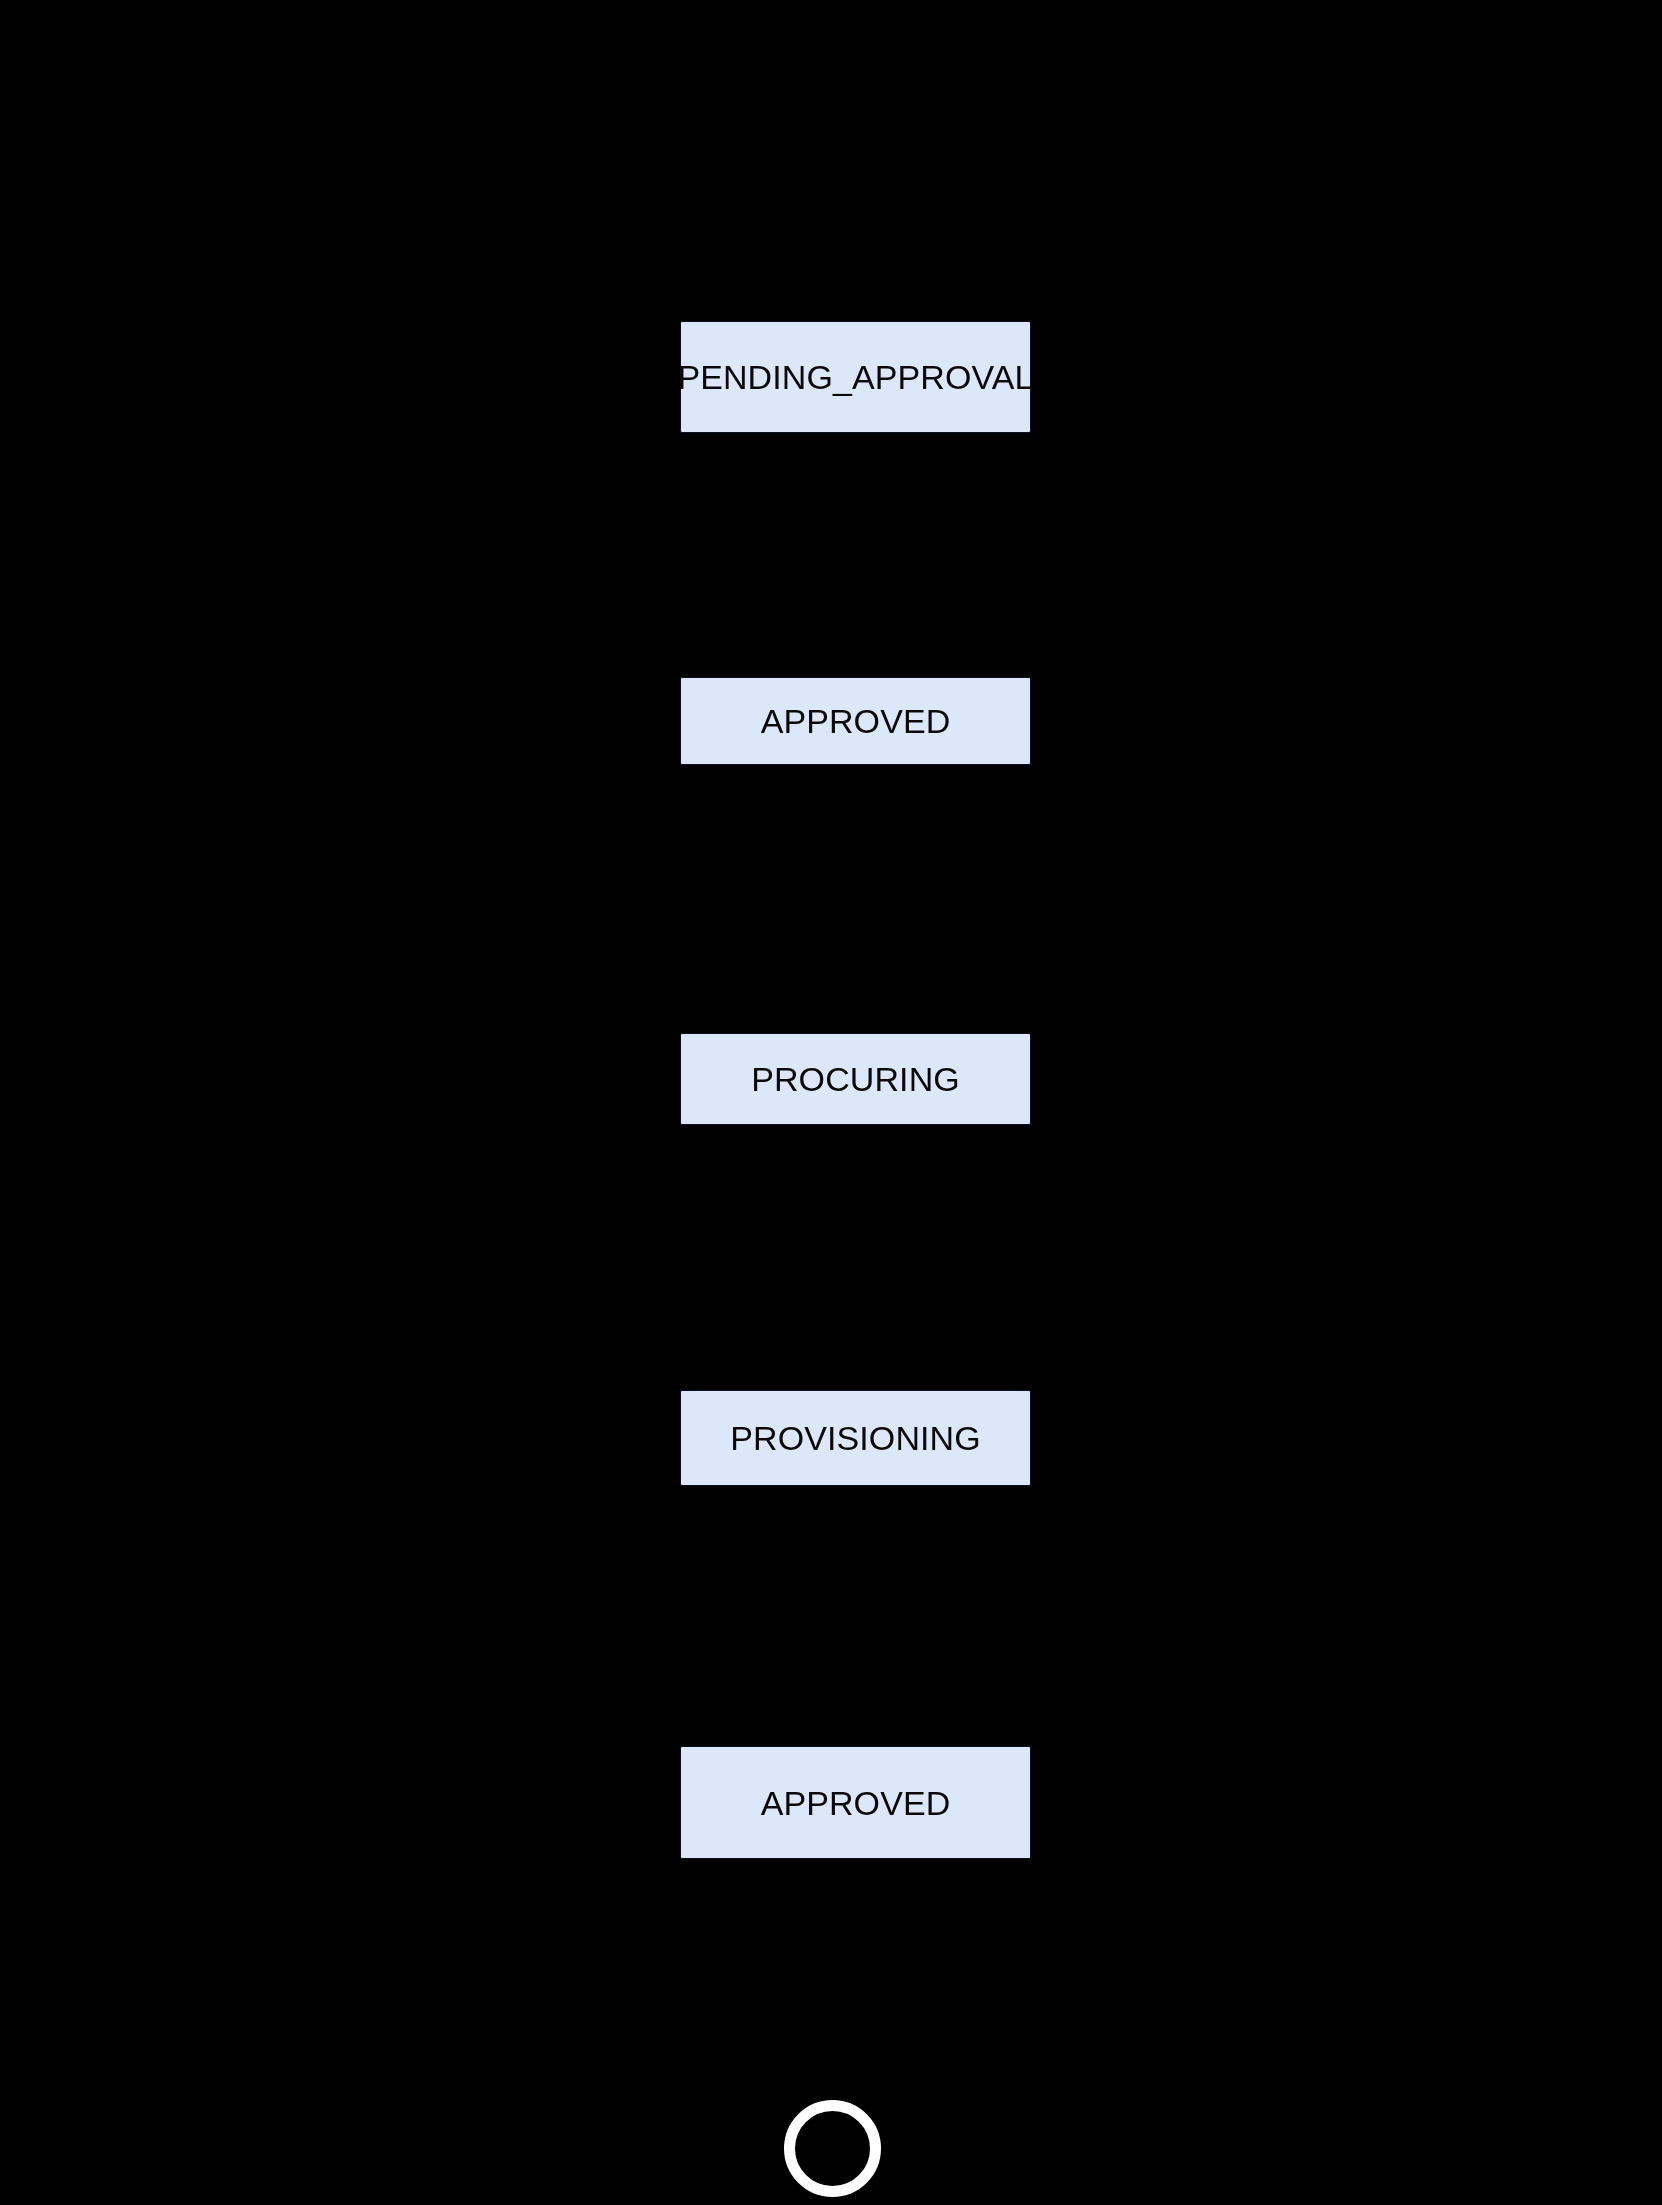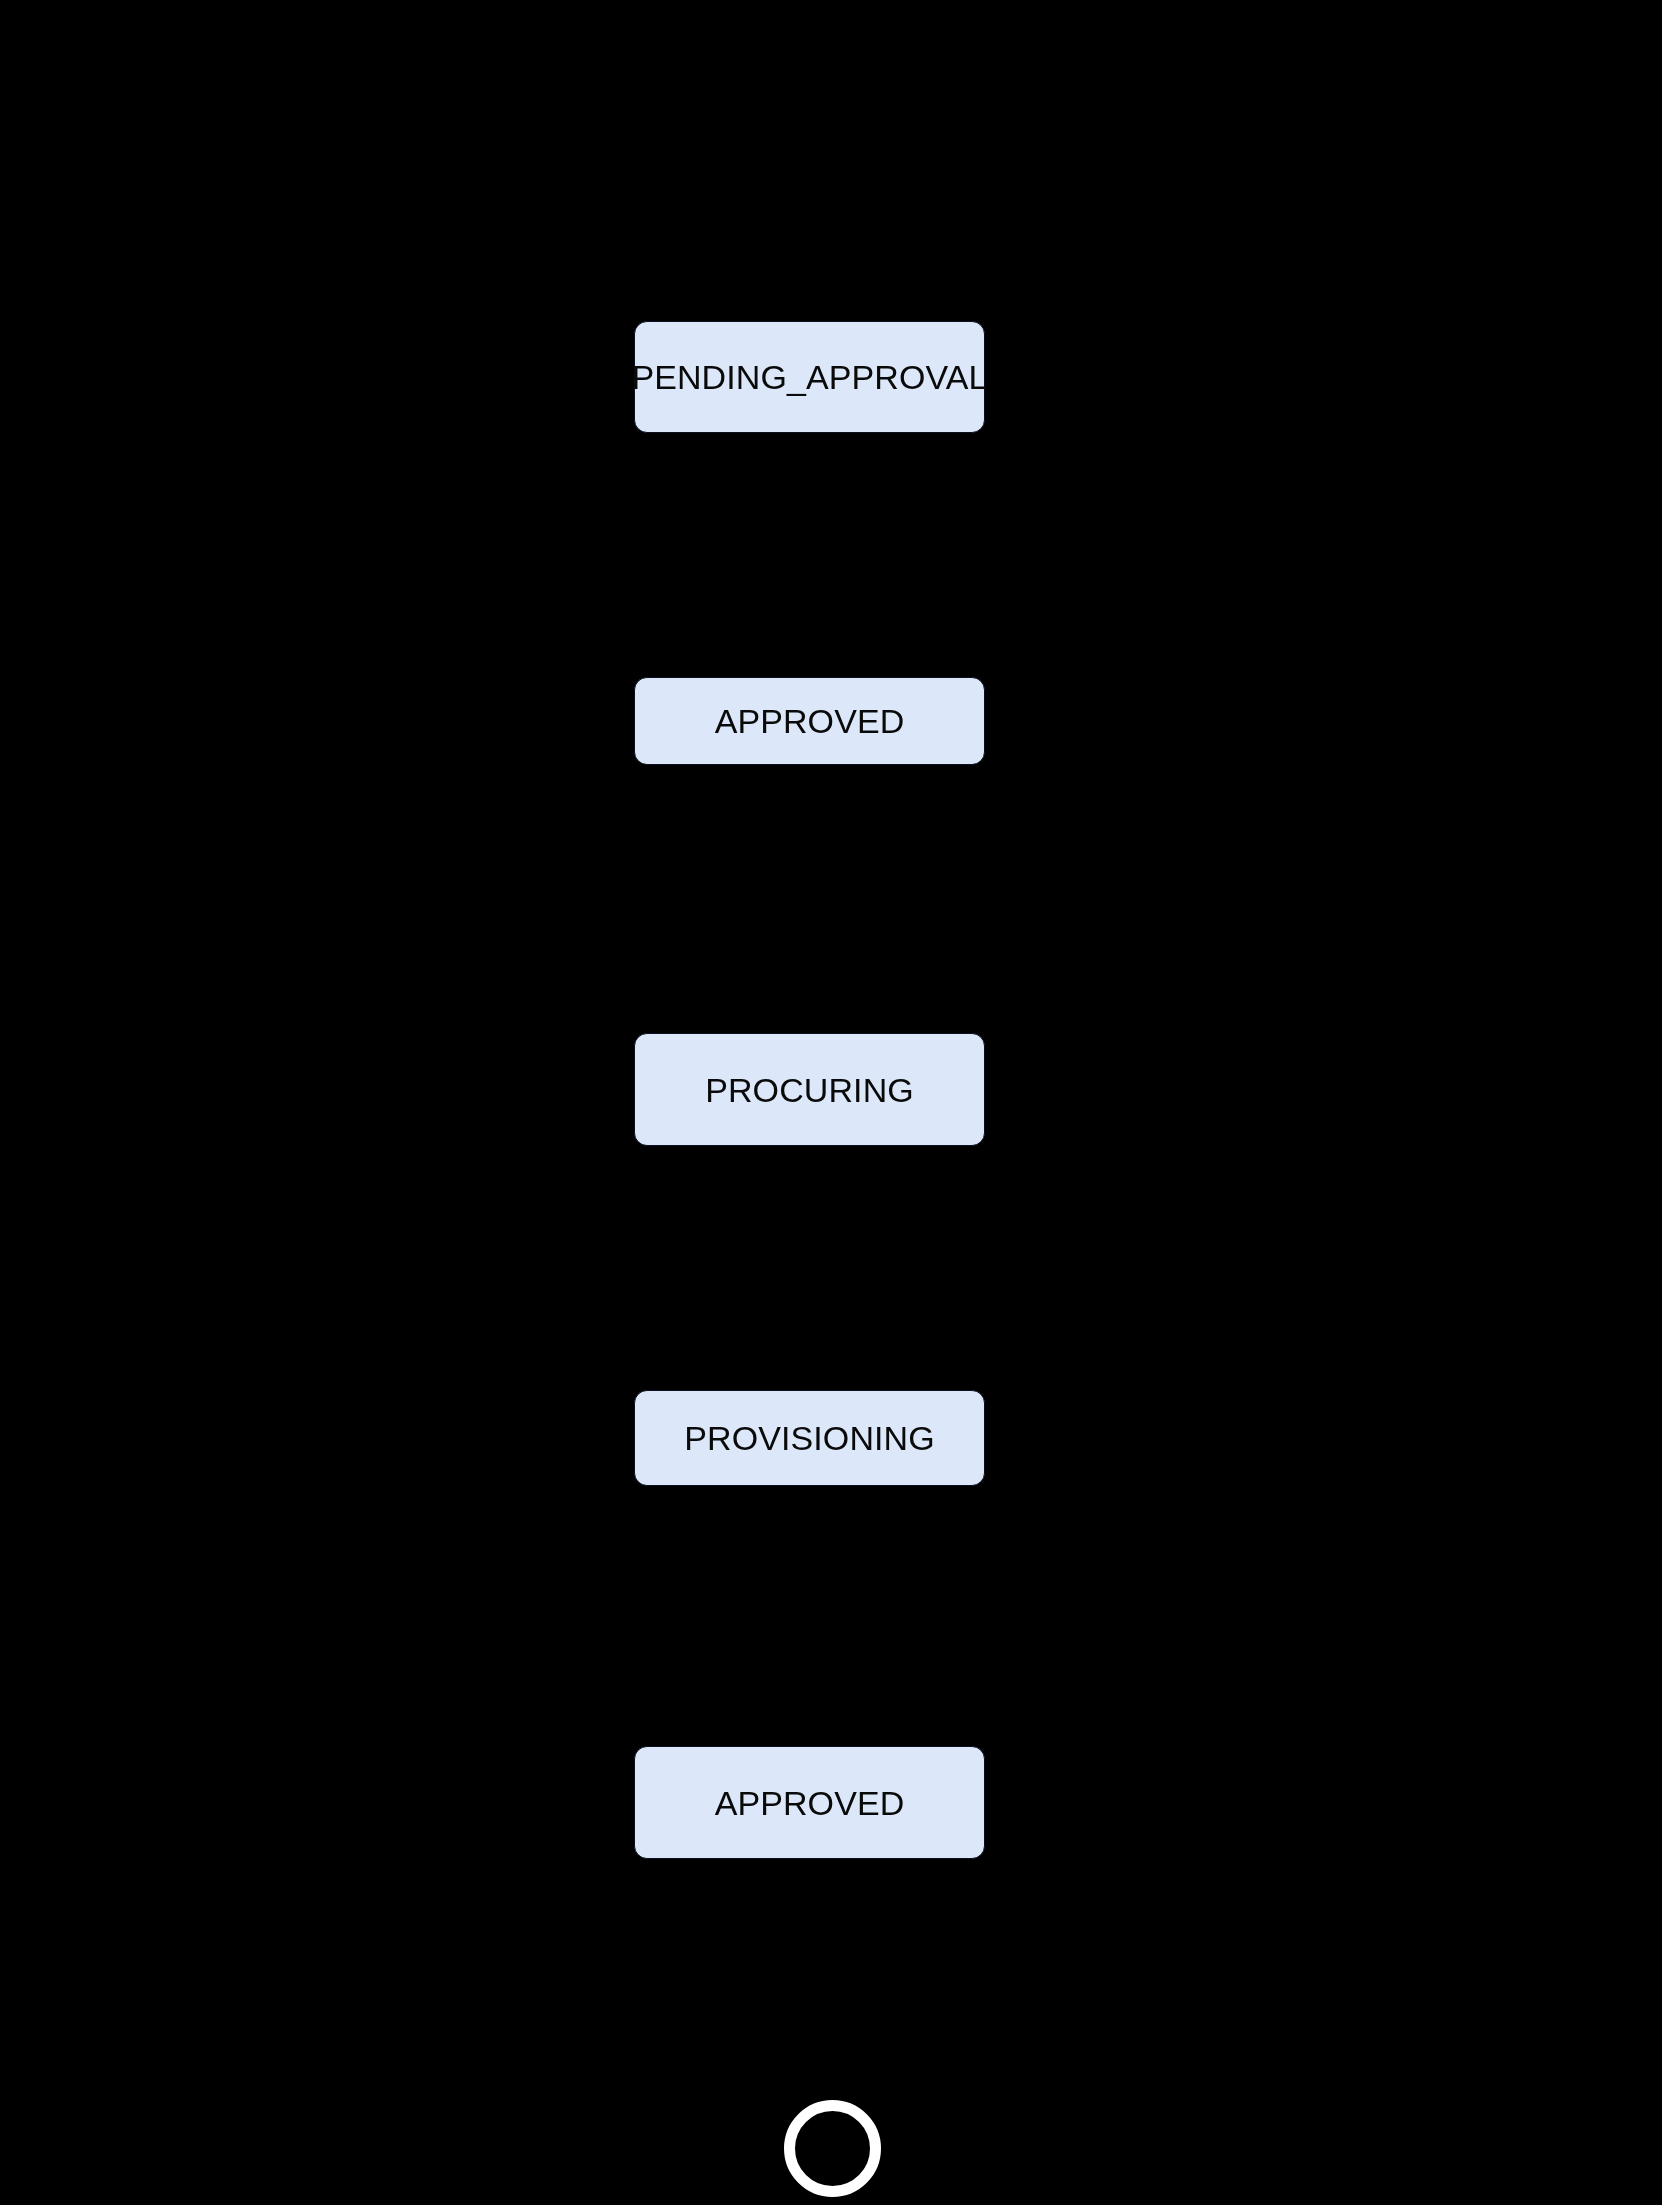--- a/index.html
+++ b/index.html
@@ -39,26 +39,26 @@
     transform: translateX(-50%);
     width: 0;
     height: 0;
     border-left: 8.3px solid transparent;
     border-right: 8.3px solid transparent;
     border-top: 12px solid #000000;
   }
   
   .state-node {
     position: absolute;
-    left: 634px;
+    left: 680px;
     width: 351px;
     box-sizing: border-box;
     background: #dce8f9;
     border: 1.2px solid #0b1020;
-    border-radius: 13px;
+    border-radius: 2px;
     display: flex;
     align-items: center;
     justify-content: center;
   }
   .state-label {
     color: #0a0a0a;
     font-size: 34px;
     line-height: 1;
     letter-spacing: 0.1px;
     white-space: nowrap;
@@ -97,21 +97,21 @@
   <div class="diagram-layer">
 
     <div class="state-node" style="top:321px;height:112px;">
       <span class="state-label">PENDING_APPROVAL</span>
     </div>
 
     <div class="state-node" style="top:677px;height:88px;">
       <span class="state-label">APPROVED</span>
     </div>
 
-    <div class="state-node" style="top:1033px;height:113px;">
+    <div class="state-node" style="top:1033px;height:92px;">
       <span class="state-label">PROCURING</span>
     </div>
 
     <div class="state-node" style="top:1390px;height:96px;">
       <span class="state-label">PROVISIONING</span>
     </div>
 
     <div class="state-node" style="top:1746px;height:113px;">
       <span class="state-label">APPROVED</span>
     </div>

